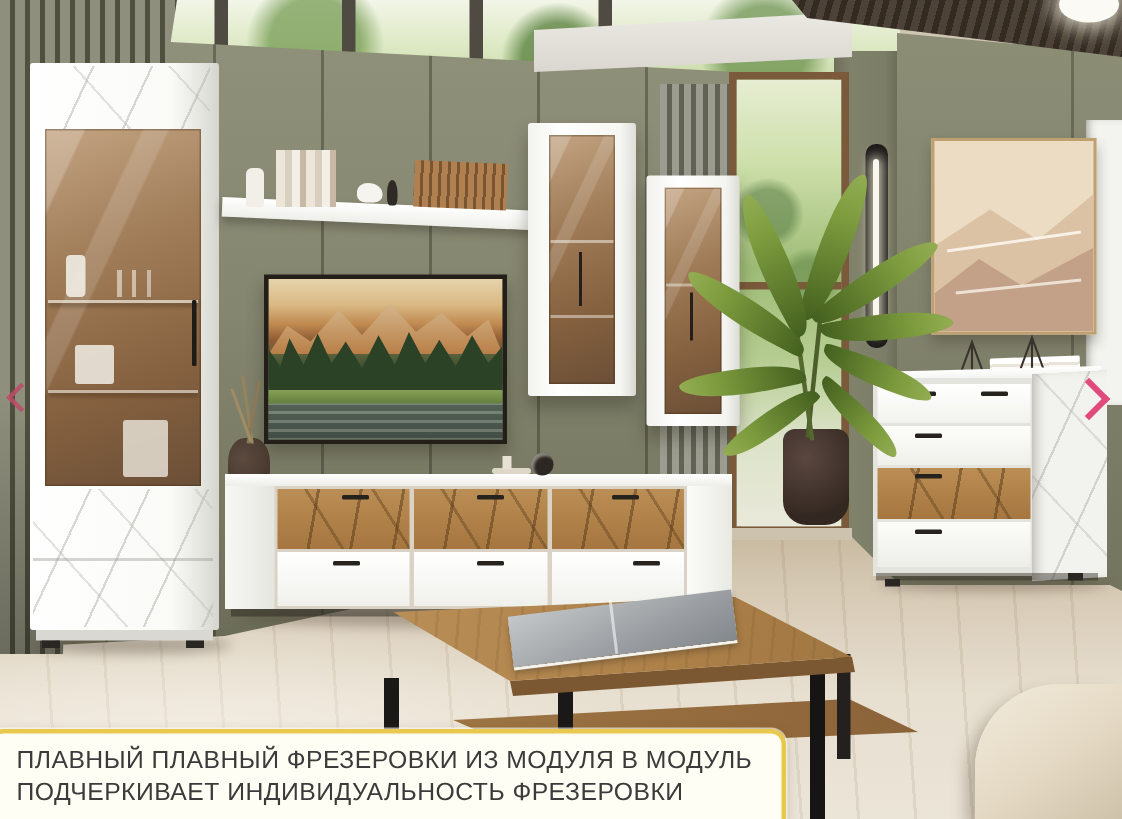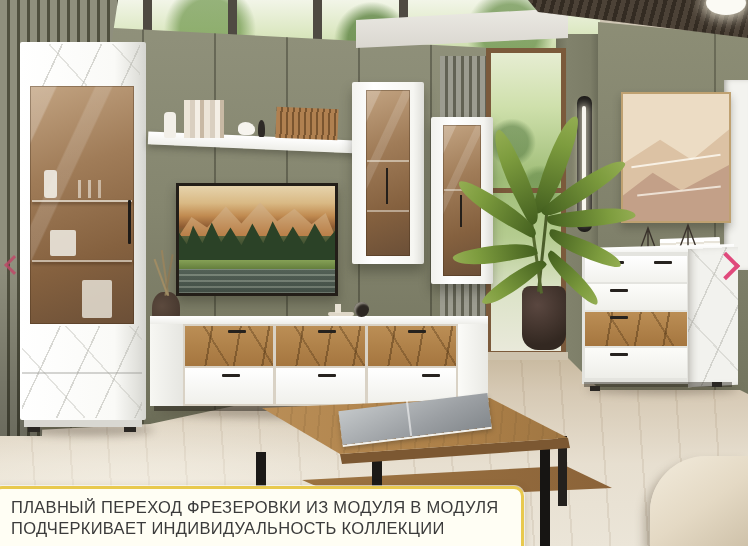--- a/index.html
+++ b/index.html
@@ -278,17 +278,17 @@
        border-radius:56px 0 0 0;
        background:linear-gradient(145deg,#f2ebdc 0%,#e4d9c4 55%,#cfc2aa 100%);
        box-shadow:-6px 6px 10px rgba(90,75,55,.35);"></div>
 
   <div class="chev" aria-label="previous" style="left:7px;top:258px;width:11px;height:11px;border-width:0 0 3.5px 3.5px;border-color:#bf4a69;
        transform:rotate(45deg);opacity:.85;z-index:60;"></div>
   <div class="chev" aria-label="next" style="left:716px;top:256px;width:16px;height:16px;border-width:4px 4px 0 0;border-color:#e04a7c;
        transform:rotate(45deg);z-index:60;"></div>
 
   <div class="abs caption-box" style="left:-8px;top:486px;width:532px;height:72px;box-sizing:border-box;z-index:60;">
-    <div>ПЛАВНЫЙ ПЕРЕХОД ФРЕЗЕРОВКИ ИЗ МОДУЛЯ В МОДУЛЯ</div>
-    <div>ПОДЧЕРКИВАЕТ ИНДИВИДУАЛЬНОСТЬ КОЛЛЕКЦИИ</div>
+    <div>ПЛАВНЫЙ ПЛАВНЫЙ ФРЕЗЕРОВКИ ИЗ МОДУЛЯ В МОДУЛЬ</div>
+    <div>ПОДЧЕРКИВАЕТ ИНДИВИДУАЛЬНОСТЬ ФРЕЗЕРОВКИ</div>
   </div>
 
 </div>
 
 </body></html>

